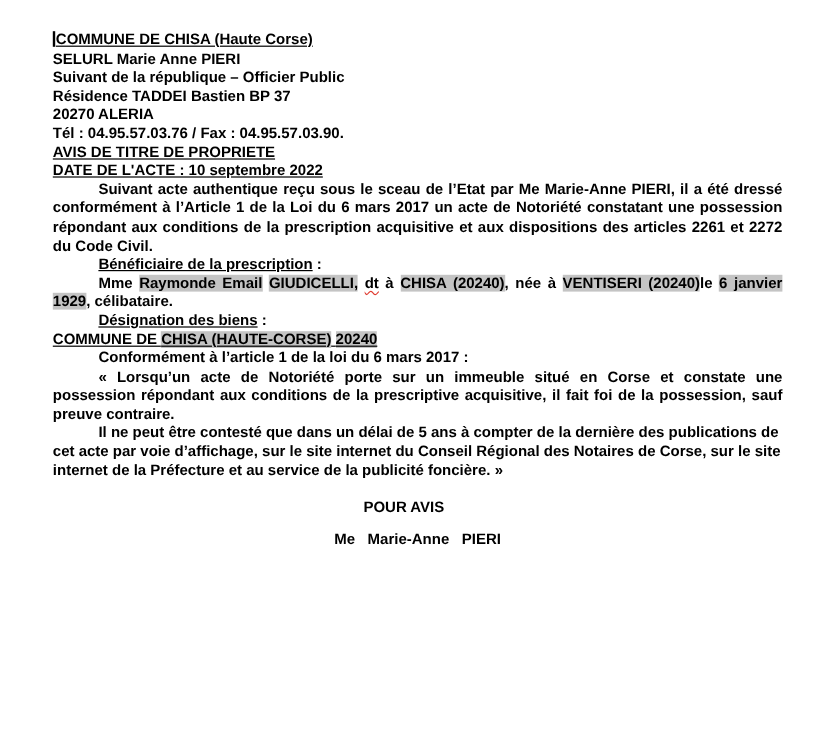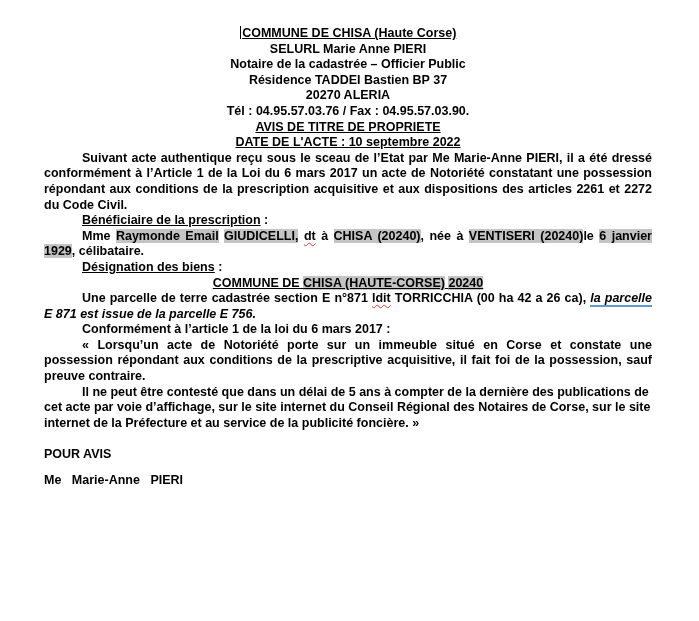--- a/index.html
+++ b/index.html
@@ -5,21 +5,21 @@
   * { margin:0; padding:0; box-sizing:border-box; }
   html, body { width:699px; height:621px; background:#ffffff; overflow:hidden; }
   body {
     font-family:"Liberation Sans", sans-serif;
     font-weight:bold;
     font-size:12.5px;
     line-height:15.6px;
     color:#000;
   }
   .page { padding:26px 47px 0 44px; width:699px; }
-  .center  { text-align:center; }
+  .center  { }
   .justify { text-align:justify; }
   .indent  { text-indent:38px; }
   .u  { text-decoration:underline; }
   .hl { background-color:var(--hl,#c4c4c4); }
   .ital { font-style:italic; }
   .spell {
     text-decoration-line:underline;
     text-decoration-style:wavy;
     text-decoration-color:var(--spell,#e03c31);
     text-decoration-thickness:1px;
@@ -28,52 +28,51 @@
   }
   .blue-u { border-bottom:2px solid var(--linku,#5b9bd5); }
   .email-dotted { border-bottom:2px dotted var(--emailu,#d4872a); }
   .caret {
     display:inline-block;
     width:1.5px; height:13px;
     background:#000;
     vertical-align:-2px;
     margin-right:1px;
   }
-  .sig { text-align:left; margin-top:16px; }
+  .sig { text-align:center; margin-top:16px; }
   .sig-pour { padding-right:23px; }
   .sig-name { word-spacing:7px;margin-top:10px; }
 </style>
 </head>
 <body>
 
 <div class="page">
 
   <div class="center"><span class="caret"></span><span class="u">COMMUNE DE CHISA (Haute Corse)</span></div>
 
   <div class="center">SELURL Marie Anne PIERI</div>
-  <div class="center">Notaire de la cadastrée – Officier Public</div>
+  <div class="center">Suivant de la république – Officier Public</div>
   <div class="center">Résidence TADDEI Bastien BP 37</div>
   <div class="center">20270 ALERIA</div>
   <div class="center">Tél : 04.95.57.03.76 / Fax : 04.95.57.03.90.</div>
 
 
   <div class="center"><span class="u">AVIS DE TITRE DE PROPRIETE</span></div>
   <div class="center"><span class="u">DATE DE L'ACTE : 10 septembre 2022</span></div>
 
   <div class="justify indent">Suivant acte authentique reçu sous le sceau de l’Etat par Me Marie-Anne PIERI, il a été dressé conformément à l’Article 1 de la Loi du 6 mars 2017 un acte de Notoriété constatant une possession répondant aux conditions de la prescription acquisitive et aux dispositions des articles 2261 et 2272 du Code Civil.</div>
 
   <div class="indent"><span class="u">Bénéficiaire de la prescription</span><span> :</span></div>
 
   <div class="justify indent"><span>Mme </span><span class="hl">Raymonde Email</span><span> </span><span class="hl">GIUDICELLI,</span><span> </span><span class="spell">dt</span><span> à </span><span class="hl">CHISA (20240)</span><span>, née à </span><span class="hl">VENTISERI (20240)</span><span>le </span><span class="hl">6 janvier 1929</span><span>, célibataire.</span></div>
 
   <div class="indent"><span class="u">Désignation des biens</span><span> :</span></div>
 
   <div class="center"><span class="u"><span>COMMUNE DE </span><span class="hl">CHISA (HAUTE-CORSE)</span><span> </span><span class="hl">20240</span></span></div>
 
-  <div class="justify indent"><span>Une parcelle de terre cadastrée section E n°871 </span><span class="spell">ldit</span><span> TORRICCHIA (00 ha 42 a 26 ca), </span><span class="ital blue-u">la parcelle</span><span class="ital"> E 871 est issue de la parcelle E 756.</span></div>
 
   <div class="indent">Conformément à l’article 1 de la loi du 6 mars 2017 :</div>
 
   <div class="justify indent">« Lorsqu’un acte de Notoriété porte sur un immeuble situé en Corse et constate une possession répondant aux conditions de la prescriptive acquisitive, il fait foi de la possession, sauf preuve contraire.</div>
 
   <div class="indent">Il ne peut être contesté que dans un délai de 5 ans à compter de la dernière des publications de cet acte par voie d’affichage, sur le site internet du Conseil Régional des Notaires de Corse, sur le site internet de la Préfecture et au service de la publicité foncière. »</div>
 
   <div class="sig">
     <div class="sig-pour">POUR AVIS</div>
     <div class="sig-name">Me Marie-Anne PIERI</div>

